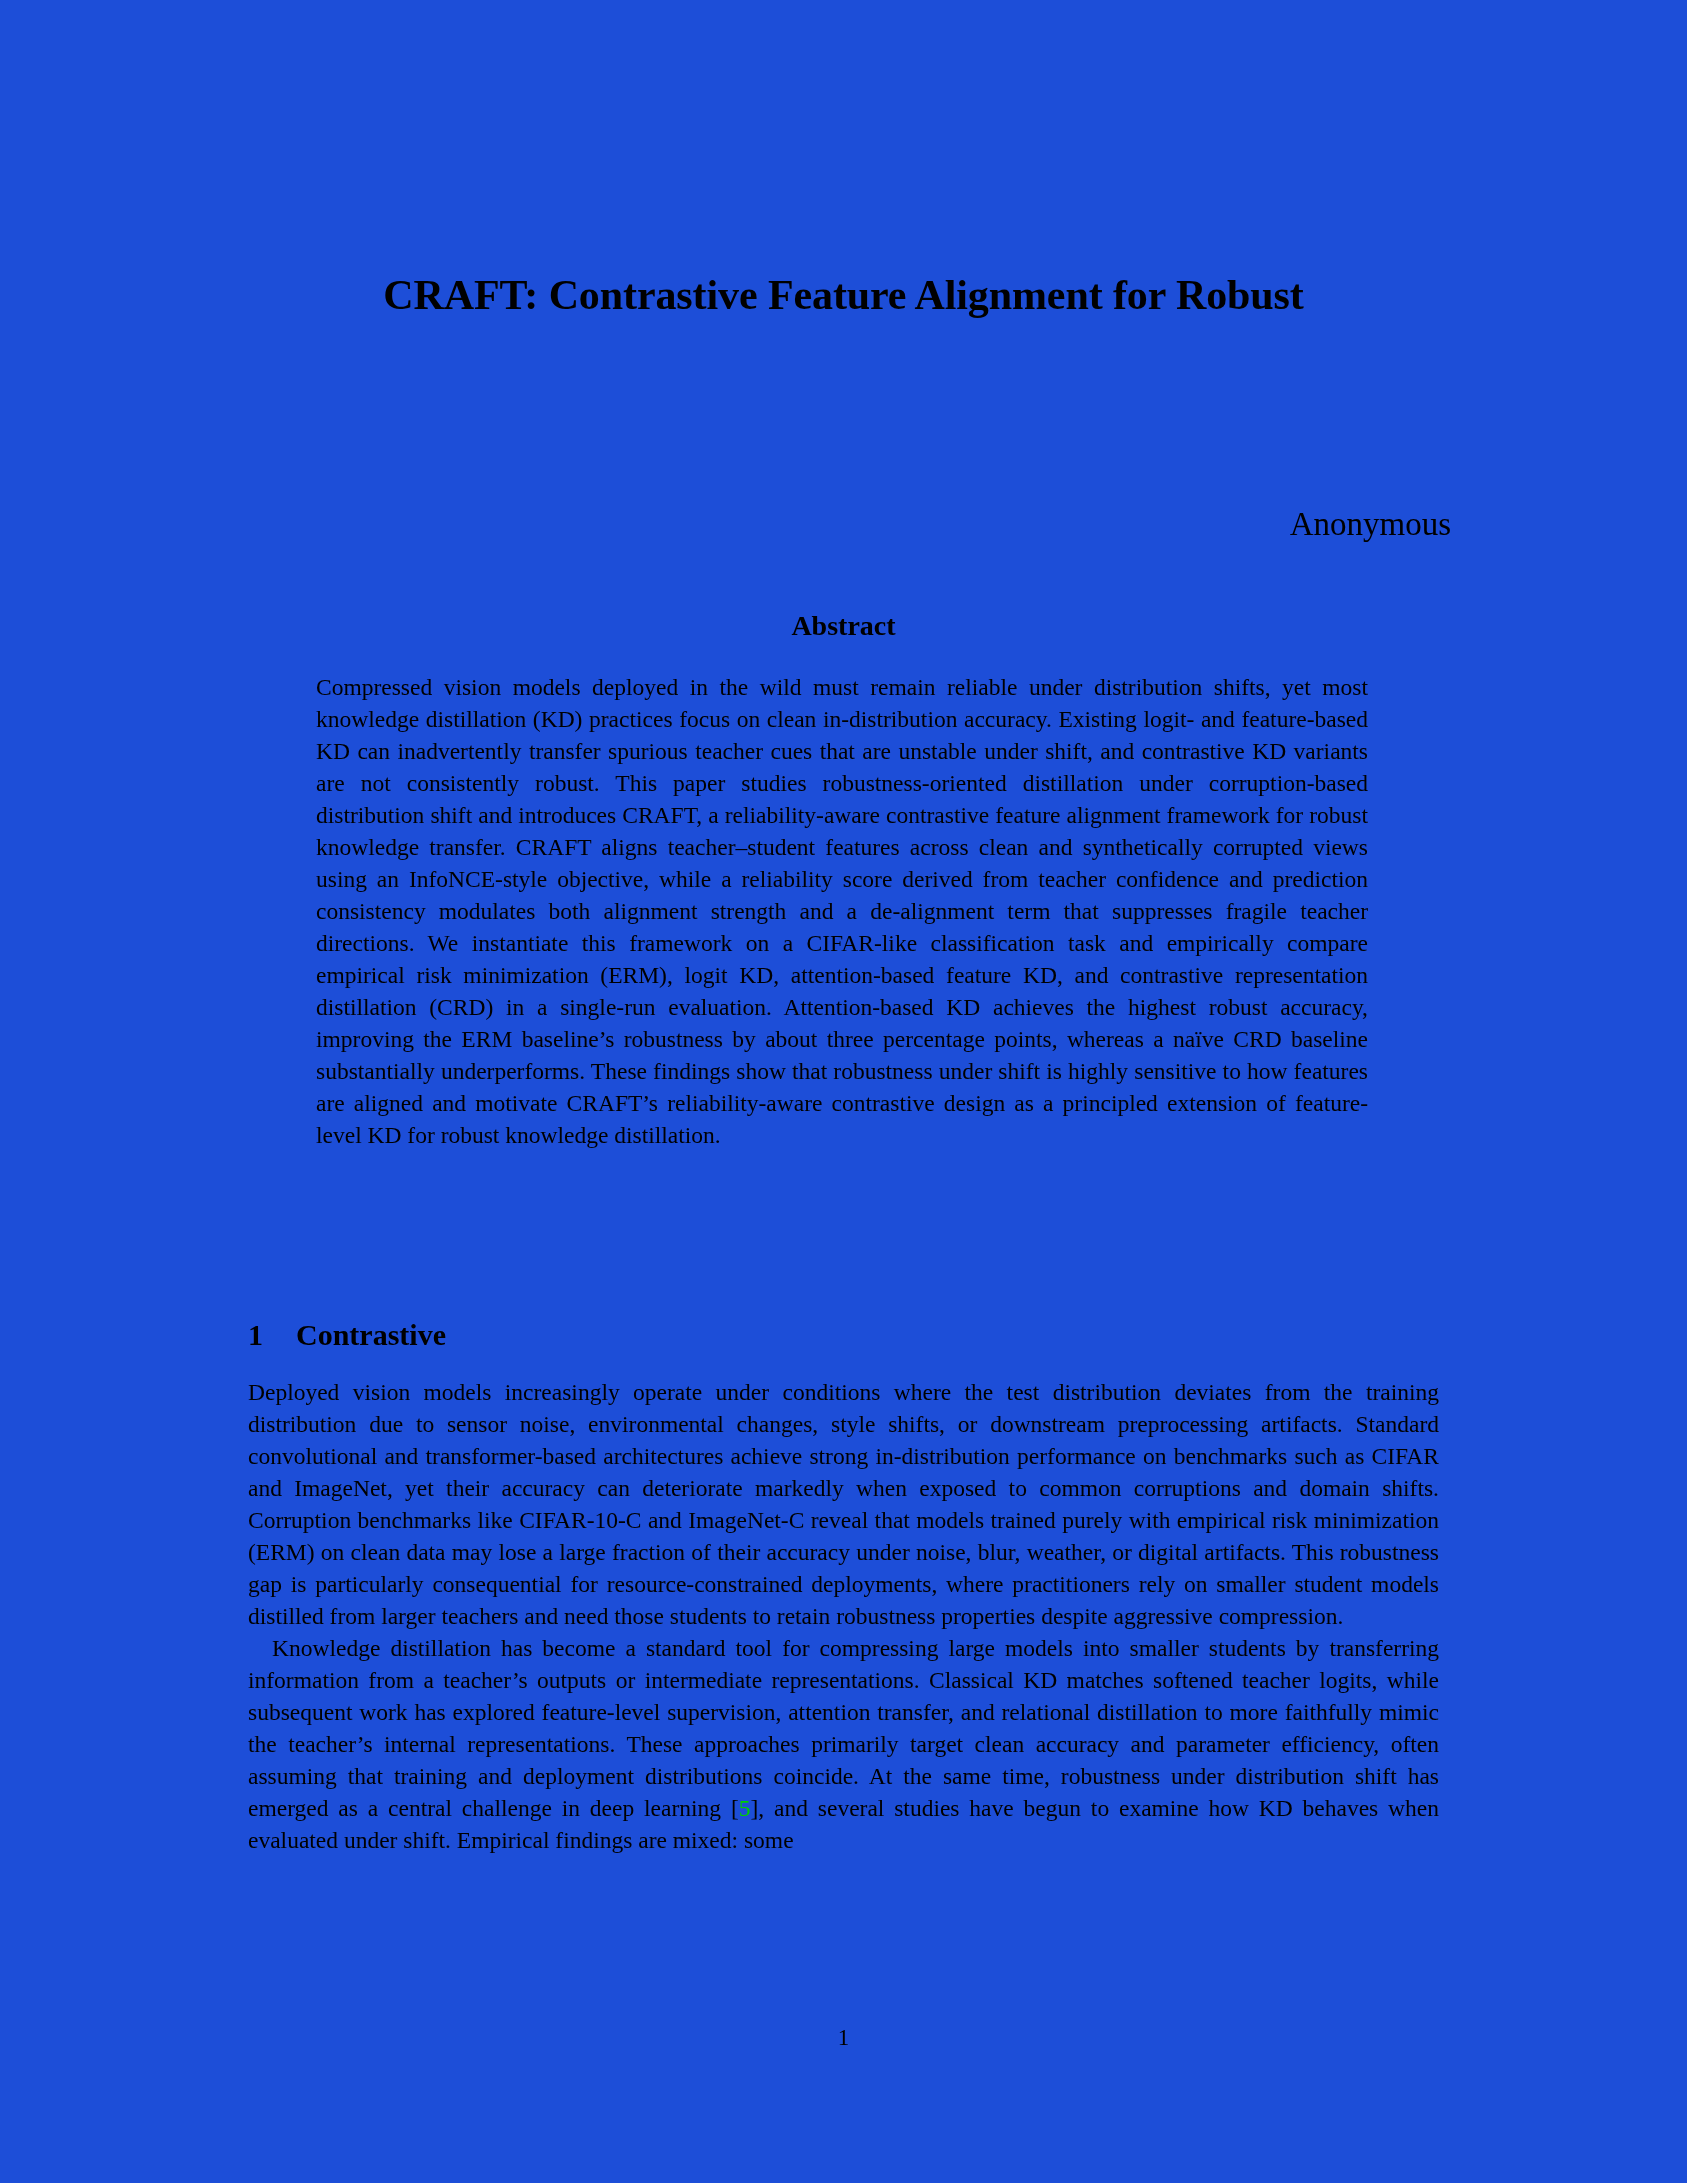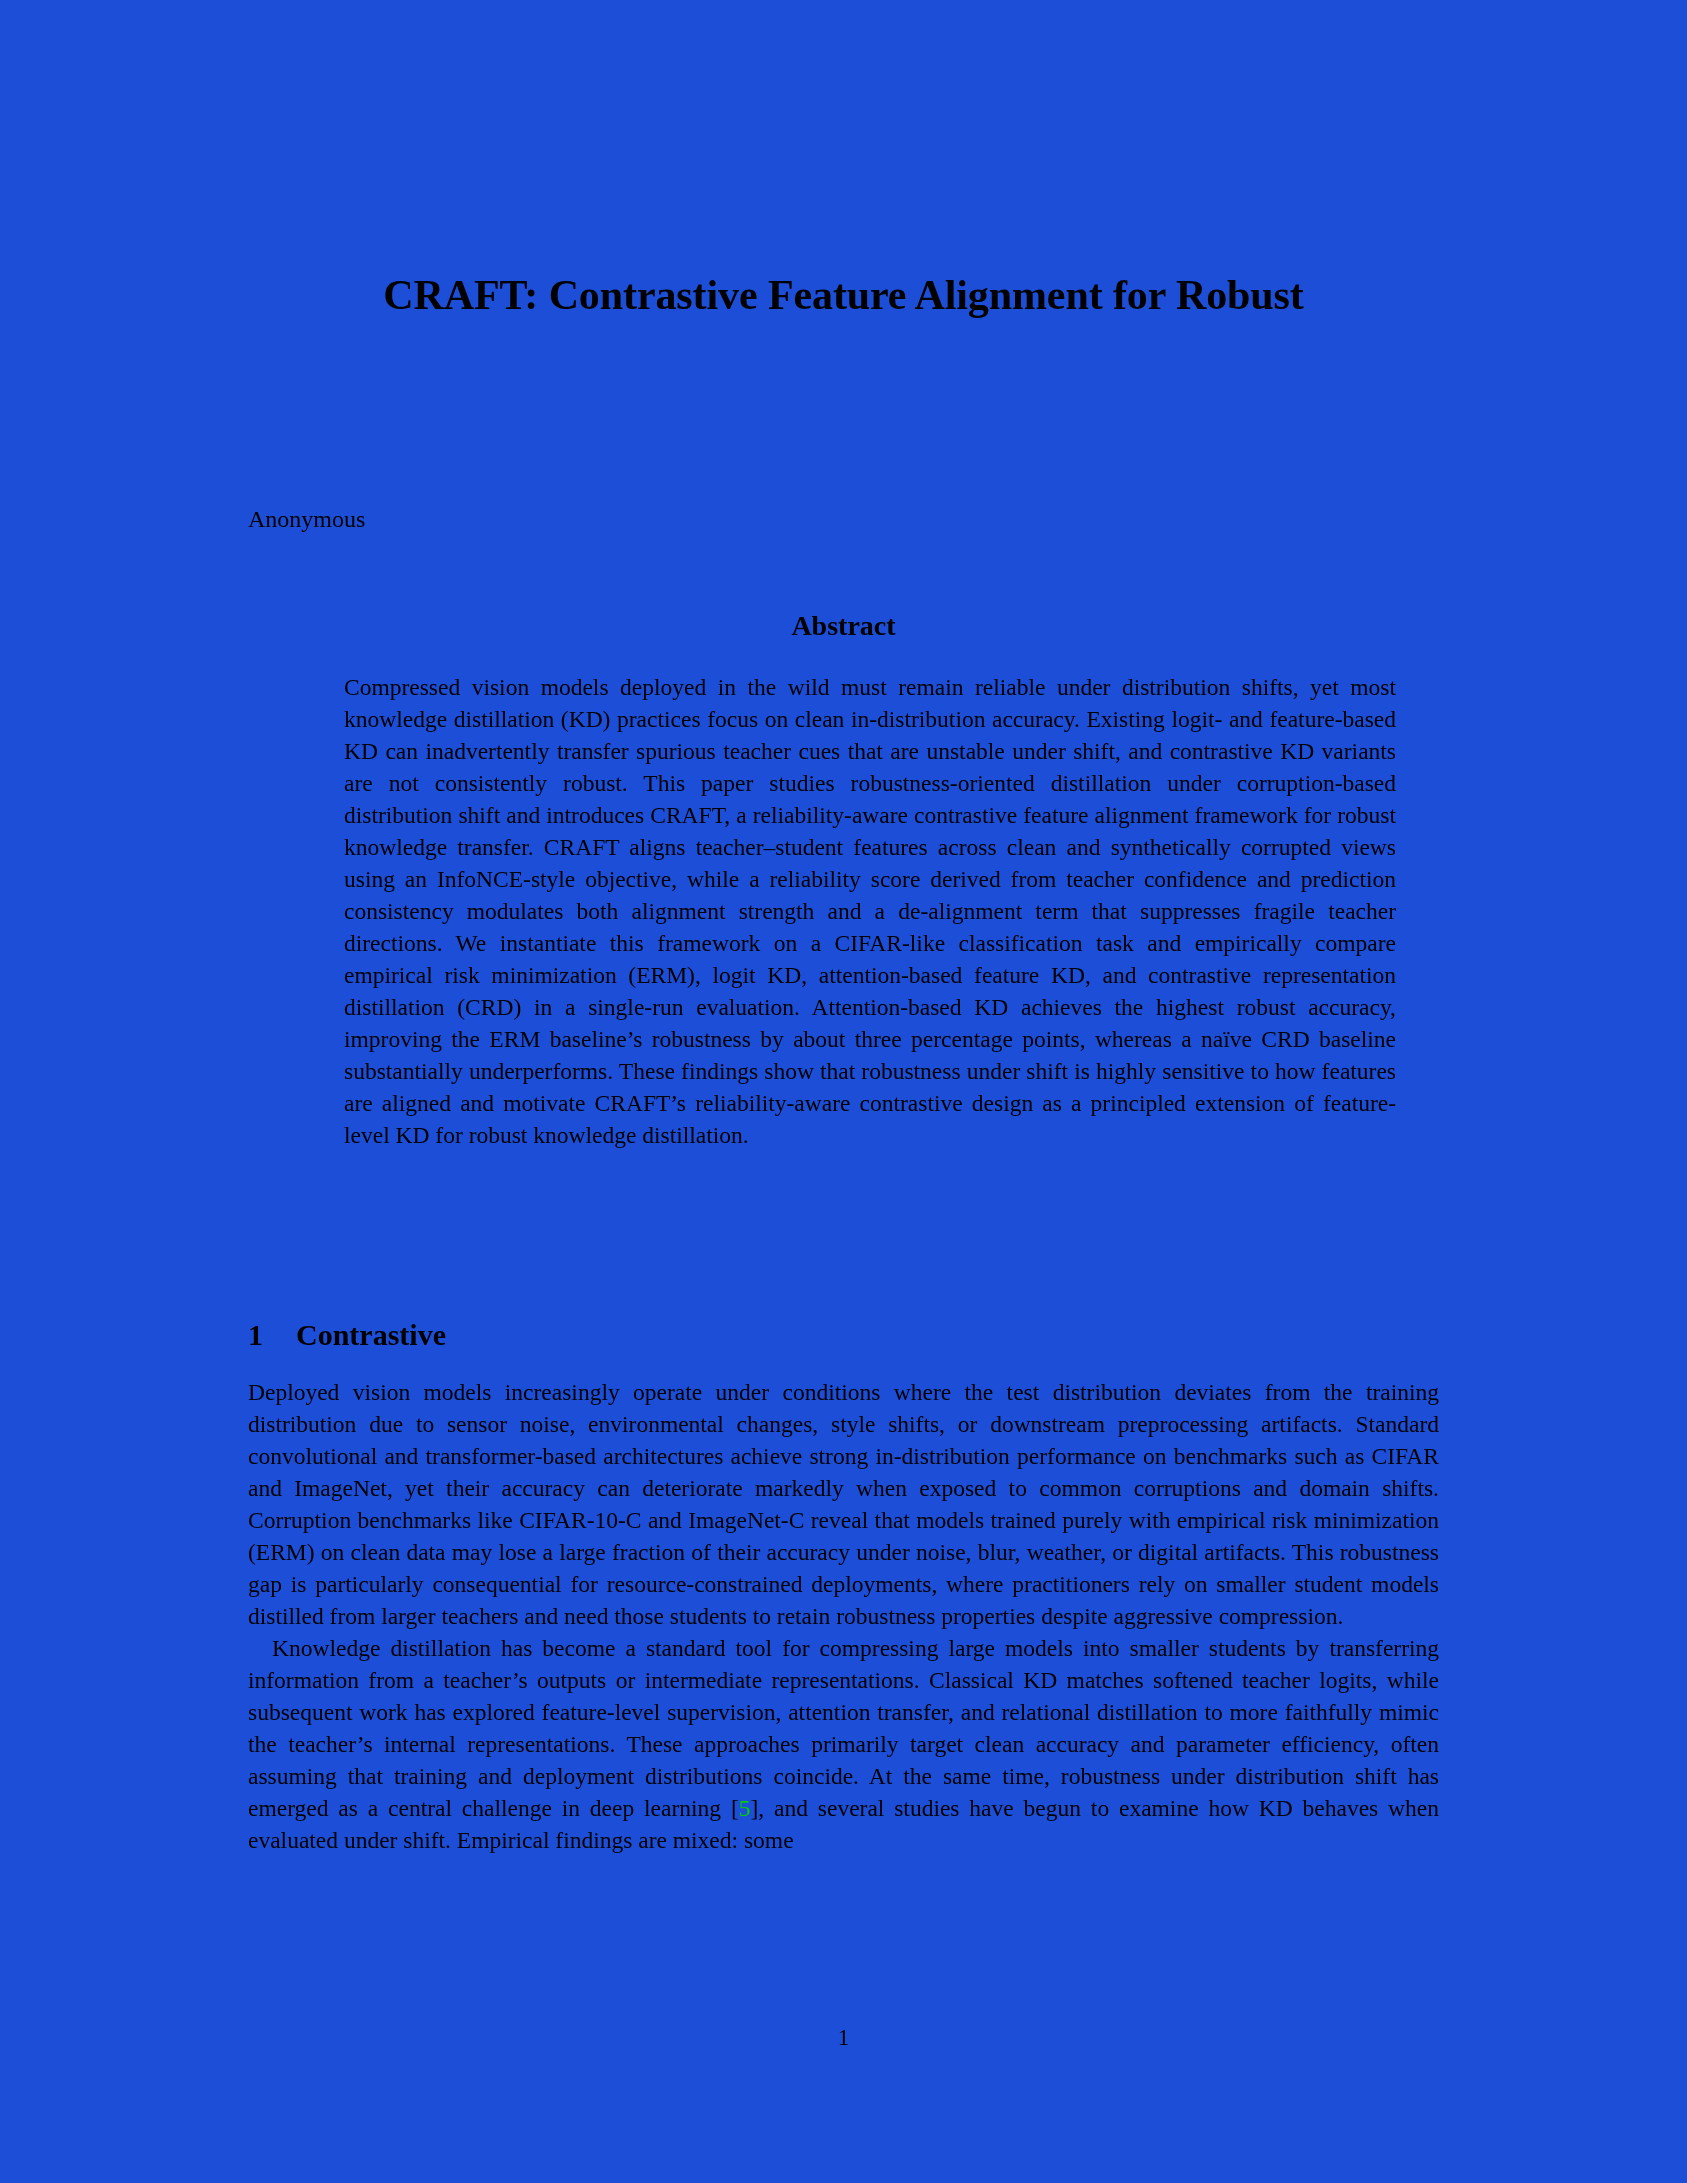--- a/index.html
+++ b/index.html
@@ -45,25 +45,25 @@
     left: 248px;
     top: 441px;
     width: 1191px;
     text-align: center;
     font-style: italic;
     font-size: 26.5px;
     line-height: 1.2;
   }
   .author {
     position: absolute;
-    left: 248px;
+    left: 260px;
     top: 505px;
     width: 1191px;
-    text-align: left;
-    font-size: 24px;
+    text-align: right;
+    font-size: 33px;
     line-height: 1.2;
   }
 
   
   .abstract-heading {
     position: absolute;
     left: 248px;
     top: 609px;
     width: 1191px;
     text-align: center;
@@ -74,21 +74,20 @@
   .abstract-body {
     position: absolute;
     left: 316px;
     top: 671px;
     width: 1052px;
     font-size: 23.5px;
     line-height: 32px;
     text-align: justify;
     text-justify: inter-word;
     hyphens: none;
-    margin-left: 28px;
   }
 
   
   .section-heading {
     position: absolute;
     left: 248px;
     top: 1317px;
     width: 1191px;
     font-size: 30px;
     font-weight: 700;

